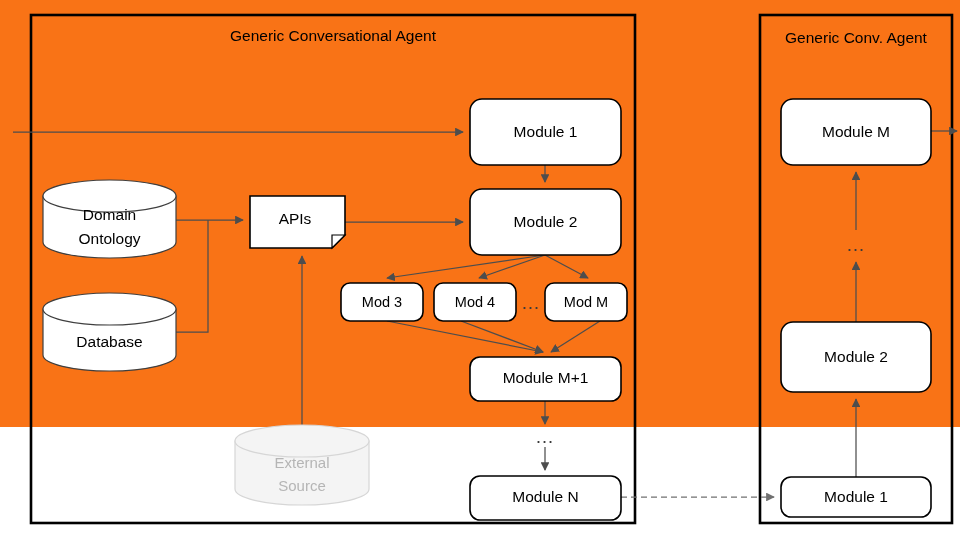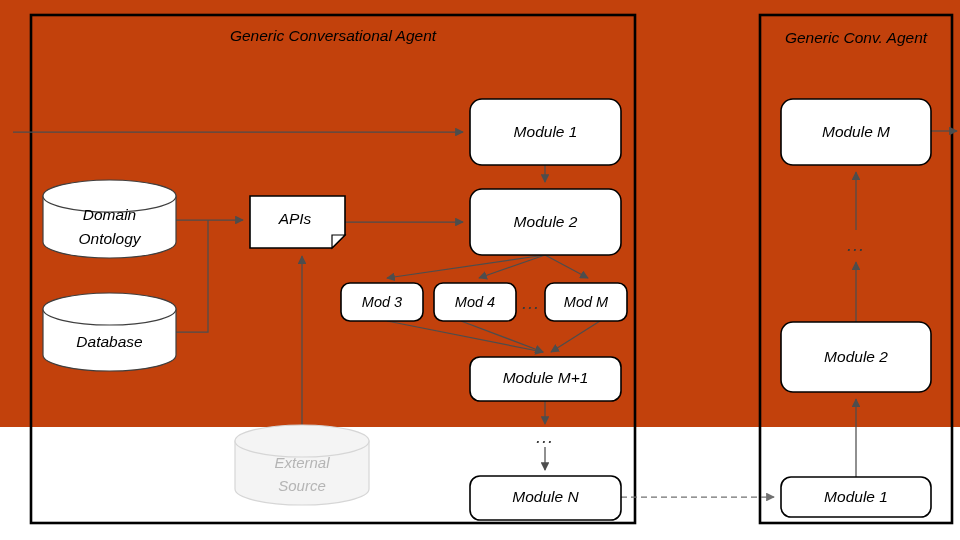--- a/index.html
+++ b/index.html
@@ -11,22 +11,21 @@
   body {
     width: 960px;
     height: 540px;
     overflow: hidden;
     font-family: "Liberation Sans", sans-serif;
   }
   #diagram-root {
     position: relative;
     width: 960px;
     height: 427px;
-    background: #c2410c;
-    font-style: italic;
+    background: #f97316;
   }
   svg#diagram {
     display: block;
     width: 960px;
     height: 540px;
   }
   .node-shape {
     fill: #ffffff;
     stroke: #000000;
     stroke-width: 1.6;

